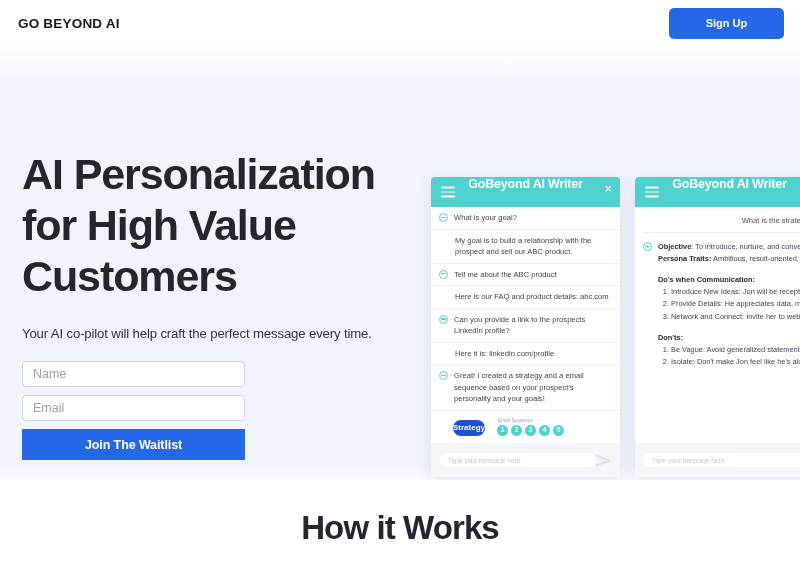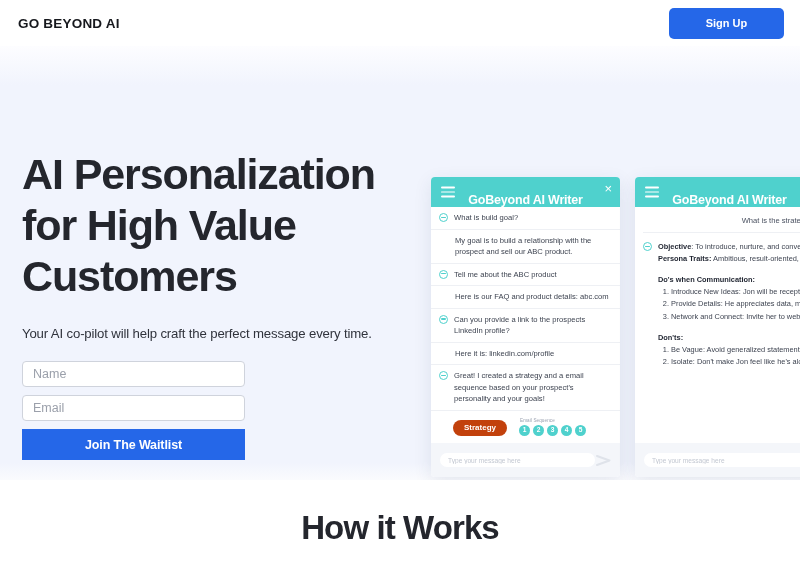--- a/index.html
+++ b/index.html
@@ -111,21 +111,21 @@
     overflow: hidden;
   }
   .widget-1 { left: 431px; width: 189px; height: 300px; }
   .widget-2 { left: 635px; width: 189px; height: 300px; }
 
   .w-head {
     position: relative;
     flex: 0 0 30px;
     background: #4fd1cd;
     display: flex;
-    align-items: flex-end;
+    align-items: flex-start;
     justify-content: center;
   }
   .w-title {
     color: #ffffff;
     font-size: 12.5px;
     font-weight: 700;
     letter-spacing: -0.2px;
   }
   .hamburger {
     position: absolute;
@@ -190,28 +190,28 @@
   }
 
   .chips-row {
     display: flex;
     align-items: flex-end;
     gap: 12px;
     padding: 7px 10px 9px 22px;
     border-bottom: 1px solid #eef0f4;
   }
   .chip-strategy {
-    background: #c2410c;
+    background: #1d4ed8;
     color: #ffffff;
     border: none;
     border-radius: 999px;
     font-family: "Liberation Sans", sans-serif;
     font-size: 8px;
     font-weight: 700;
-    padding: 4px 11px;
+    padding: 4px 0;
     cursor: pointer;
     line-height: 1;
   }
   .seq-group { display: flex; flex-direction: column; gap: 2px; }
   .seq-label { font-size: 4.6px; color: #9aa1b0; letter-spacing: 0.1px; padding-left: 1px; }
   .seq-dots { display: flex; gap: 3px; }
   .seq-dot {
     width: 11px; height: 11px;
     border-radius: 50%;
     background: #4fd1cd;
@@ -312,21 +312,21 @@
           <i></i>
           <i></i>
         </span>
       <span class="w-title">GoBeyond AI Writer</span>
       <span class="w-close">×</span>
     </div>
 
     <div class="w-body">
       <div class="msg">
         <span class="bot-dot"></span>
-        <span>What is build goal?</span>
+        <span>What is your goal?</span>
       </div>
       <div class="msg answer">
         <span>My goal is to build a relationship with the prospect and sell our ABC product.</span>
       </div>
       <div class="msg">
         <span class="bot-dot"></span>
         <span>Tell me about the ABC product</span>
       </div>
       <div class="msg answer">
         <span>Here is our FAQ and product details: abc.com</span>

